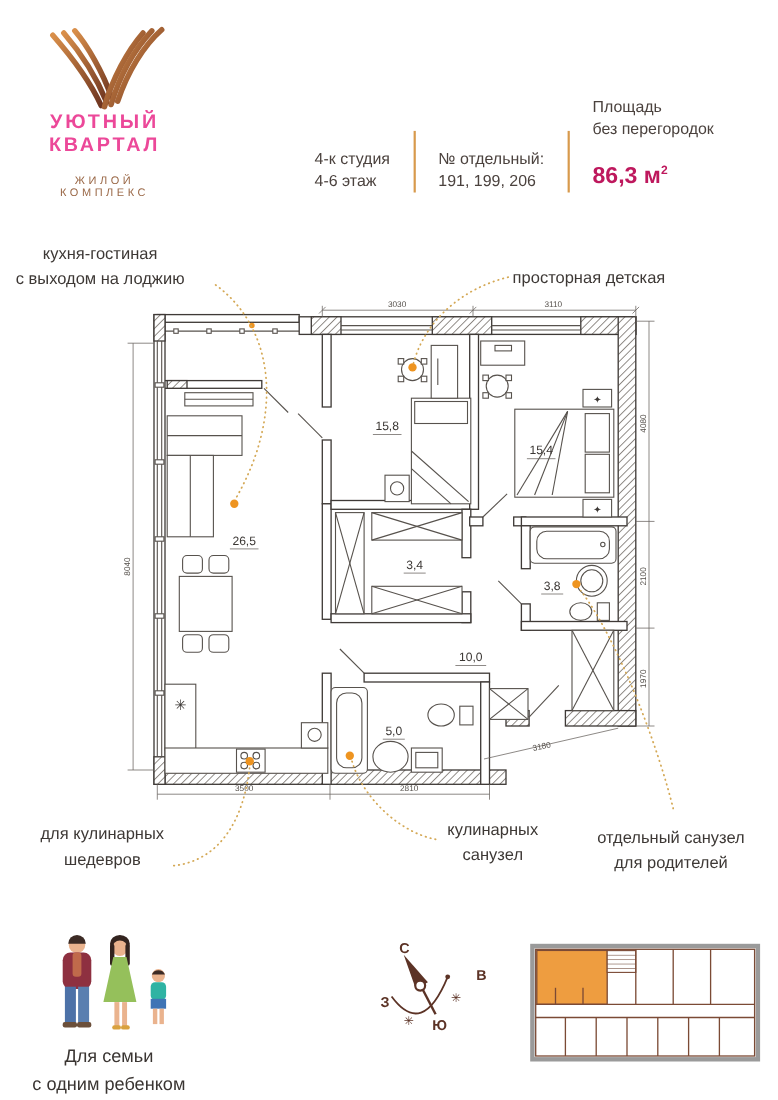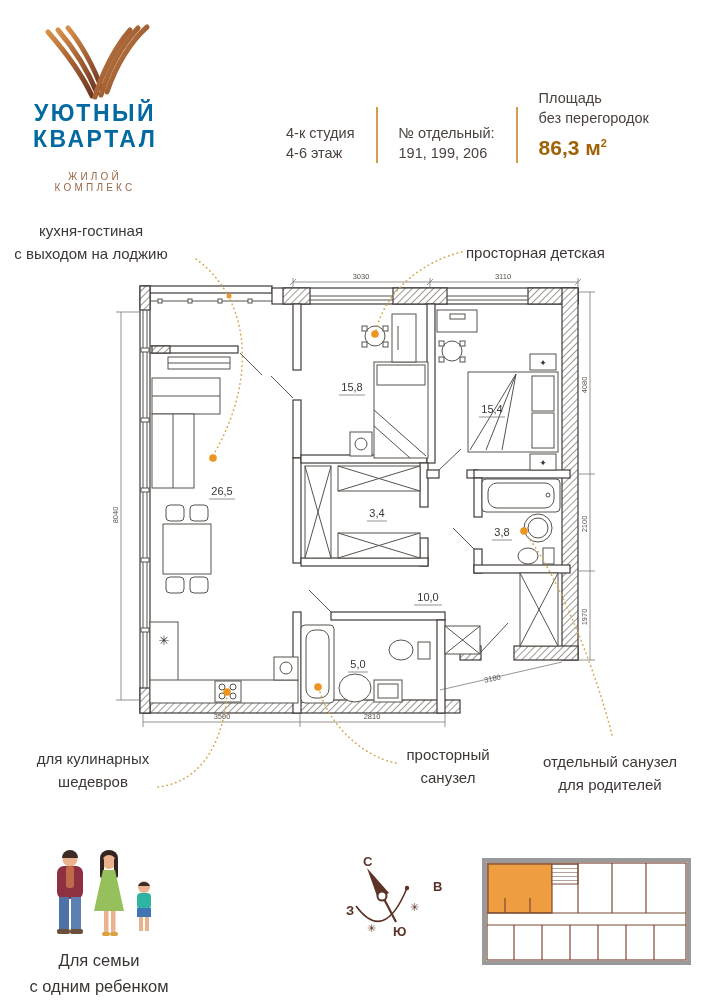--- a/index.html
+++ b/index.html
@@ -2,27 +2,27 @@
 <html><head>
 <meta charset="utf-8">
 <style>
   html,body{margin:0;padding:0;background:#fff;}
   #page{position:relative;width:707px;height:1000px;background:#fff;overflow:hidden;
         font-family:"Liberation Sans",sans-serif;color:#3d3835;}
   #plan-svg{position:absolute;left:0;top:0;width:707px;height:1000px;}
   .abs{position:absolute;}
   
   #logo{left:33px;top:22px;width:124px;text-align:center;}
-  .logo-line{font-weight:bold;font-size:23px;letter-spacing:2.5px;color:#0369a1;line-height:1.15;}
+  .logo-line{font-weight:bold;font-size:18px;letter-spacing:2.5px;color:#ec4899;line-height:1.15;}
   .logo-sub{font-size:10px;letter-spacing:3.2px;color:#9A6847;margin-top:18px;}
   
   #header-info{left:286px;top:88px;display:flex;align-items:flex-end;}
   .hdr-col{font-size:14.5px;line-height:1.38;color:#4b423e;}
   .hdr-div{width:2px;background:#D89A4C;height:56px;margin:2px 21px 0 21px;}
-  .area-value{font-size:21px;font-weight:bold;color:#a16207;margin-top:6px;}
+  .area-value{font-size:21px;font-weight:bold;color:#be185d;margin-top:18px;}
   .area-value sup{font-size:11px;}
   
   .ann{font-size:15px;line-height:1.5;color:#3d3835;text-align:center;}
   #ann-kitchen{left:6px;top:220px;width:170px;}
   #ann-child{left:466px;top:242px;width:175px;text-align:left;}
   #ann-culinary{left:18px;top:748px;width:150px;}
   #ann-bath{left:388px;top:744px;width:120px;}
   #ann-parents{left:530px;top:739px;width:160px;margin-top:12px;}
   #family-caption{left:15px;top:936px;width:168px;text-align:center;font-size:16.5px;line-height:1.55;color:#3a3532;margin-top:12px;}
   svg text{font-family:"Liberation Sans",sans-serif;}
@@ -411,21 +411,21 @@
     <div>с выходом на лоджию</div>
   </div>
   <div class="abs ann" id="ann-culinary">
     <div>для кулинарных</div>
     <div>шедевров</div>
   </div>
   <div class="abs ann" id="ann-child">
     <div>просторная детская</div>
   </div>
   <div class="abs ann" id="ann-bath">
-    <div>просторный</div>
+    <div>кулинарных</div>
     <div>санузел</div>
   </div>
   <div class="abs ann" id="ann-parents">
     <div>отдельный санузел</div>
     <div>для родителей</div>
   </div>
 
   <div class="abs" id="family-caption">
     <div>Для семьи</div>
     <div>с одним ребенком</div>

